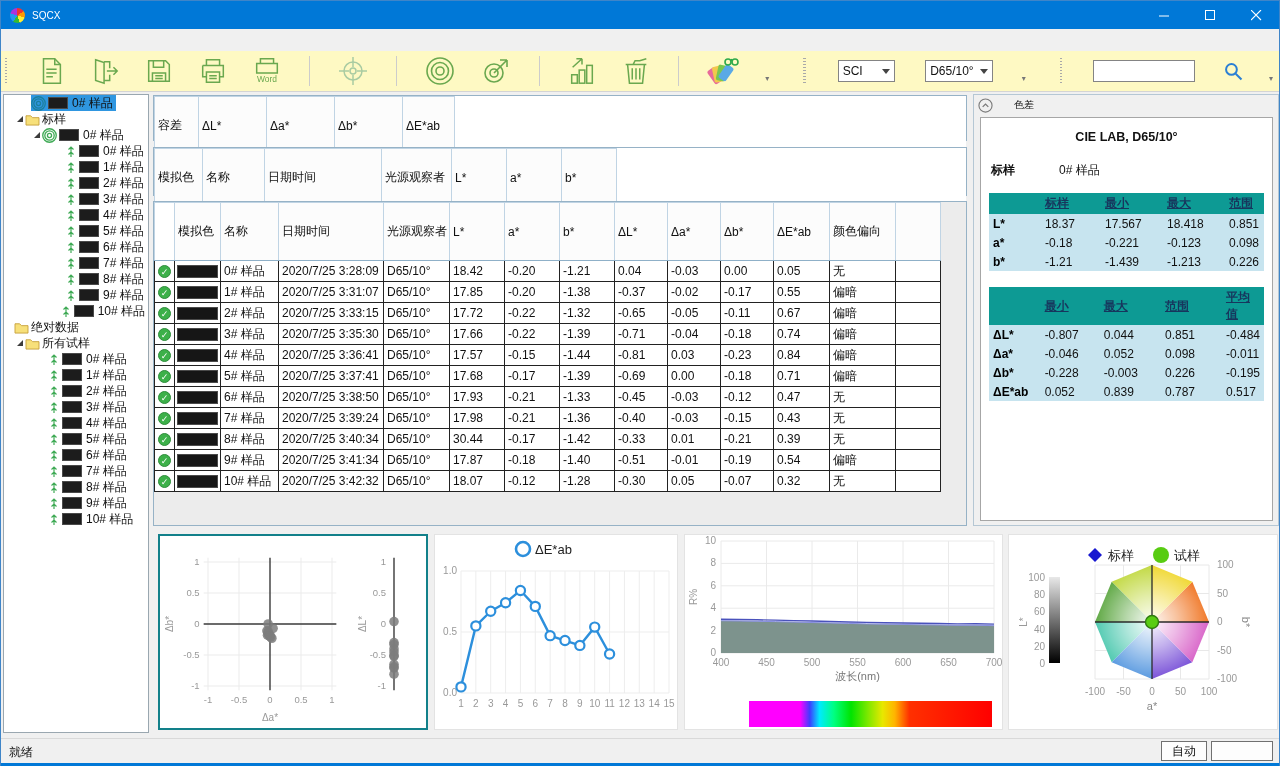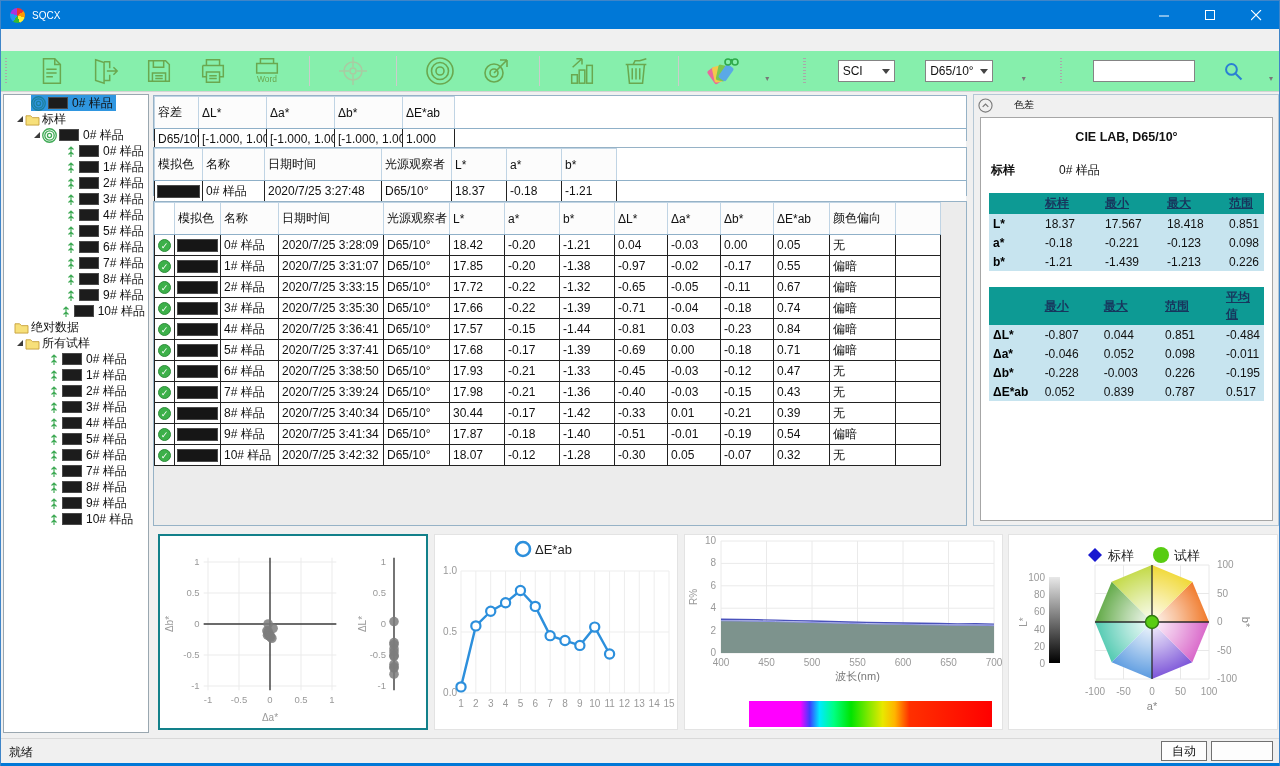--- a/index.html
+++ b/index.html
@@ -15,21 +15,21 @@
   .winbtns { margin-left:auto; display:flex; height:100%; }
   .winbtn { width:46px; height:100%; display:flex; align-items:center; justify-content:center; }
   .winbtn svg { display:block; }
 
   
   .menubar { position:absolute; left:0; top:29px; width:100%; height:21px; background:#f6f6f6; display:flex; align-items:center; padding-left:4px; }
   .menuitem { padding:2px 8px; color:#1a1a1a; }
   .menuitem.disabled { color:#9a9a9a; }
 
   
-  .toolbar { position:absolute; left:0; top:50px; width:100%; height:41px; background:#86efac; border-bottom:1px solid #d4d4d4; display:flex; align-items:center;gap:24px; }
+  .toolbar { position:absolute; left:0; top:50px; width:100%; height:41px; background:#fef9c3; border-bottom:1px solid #d4d4d4; display:flex; align-items:center;gap:24px; }
   .grip { width:3px; height:26px; margin:0 5px 0 4px; background-image:repeating-linear-gradient(#a9a9a9 0 1px, transparent 1px 3px); }
   .tbtn { width:38px; height:38px; display:flex; align-items:center; justify-content:center; }
   .tsep { width:1px; height:30px; background:#cccccc; margin:0 3px; }
   .combo { height:22px; background:#fff; border:1px solid #848484; display:flex; align-items:center; padding:0 4px; margin:0 3px; }
   .combo .cval { flex:1; font-size:12px; }
   .combo .carr { width:0; height:0; border-left:4px solid transparent; border-right:4px solid transparent; border-top:5px solid #444; margin-left:6px; }
   .searchbox { width:102px; height:22px; background:#fff; border:1px solid #848484; margin:0 4px 0 2px; font-size:12px; padding:0 4px; font-family:inherit; }
   .overflow { color:#777; font-size:8px; margin:14px 6px 0 2px; }
 
   
@@ -37,21 +37,21 @@
   .sidebar { left:2px; top:93px; width:146px; height:639px; border:1px solid #9aa7b0; overflow:hidden; }
   .treerow { height:16px; display:flex; align-items:center; white-space:nowrap; }
   .nodebox { display:inline-flex; align-items:center; height:16px; padding-right:3px; }
   .nodebox.sel { background:#2f96e0; }
   .tri { width:11px; display:inline-flex; justify-content:center; }
   .tswatch { width:20px; height:12px; background:#1c1c1c; border:1px solid #4a4a4a; margin:0 2px; }
   .tlabel { font-size:12px; margin-left:2px; }
 
   
   .dgv { border-collapse:collapse; table-layout:fixed; font-size:12px; background:#fff; }
-  .dgv th { font-weight:normal; text-align:left; background:#fcfcfc; border:1px solid #c0d4e4; border-bottom:1px solid #8fb0c8; padding:7px 3px; height:20px; overflow:hidden; white-space:nowrap; }
+  .dgv th { font-weight:normal; text-align:left; background:#fcfcfc; border:1px solid #c0d4e4; border-bottom:1px solid #8fb0c8; padding:20px 3px; height:20px; overflow:hidden; white-space:nowrap; }
   .dgv td { border:1px solid #222; padding:1px 3px; height:21px; background:#fff; overflow:hidden; white-space:nowrap; }
   .dgv td.noborder { border:none; background:transparent; }
   .dgv th.fillh { border-left:none; border-right:none; border-top:none; border-bottom:1px solid #8fb0c8; background:transparent; }
   .swatchcell { padding:1px 2px !important; }
   .swatch { width:100%; height:13px; background:#161616; border:1px solid #4a4a4a; }
   .gutter { text-align:center; padding:0 !important; }
   .chk { display:inline-block; width:13px; height:13px; border-radius:50%; background:#3cb049; border:1px solid #2e8d3a;
          color:#fff; font-size:9px; line-height:12px; text-align:center; font-weight:bold; }
 
   .tolpanel  { left:152px; top:94px;  width:814px; height:46px; }
@@ -673,21 +673,21 @@
               <td class="gutter"><span class="chk">✓</span></td>
               <td class="swatchcell">
                 <div class="swatch"></div>
               </td>
               <td>1# 样品</td>
               <td>2020/7/25 3:31:07</td>
               <td>D65/10°</td>
               <td>17.85</td>
               <td>-0.20</td>
               <td>-1.38</td>
-              <td>-0.97</td>
+              <td>-0.37</td>
               <td>-0.02</td>
               <td>-0.17</td>
               <td>0.55</td>
               <td>偏暗</td>
               <td></td>
             </tr>
             <tr>
               <td class="gutter"><span class="chk">✓</span></td>
               <td class="swatchcell">
                 <div class="swatch"></div>

